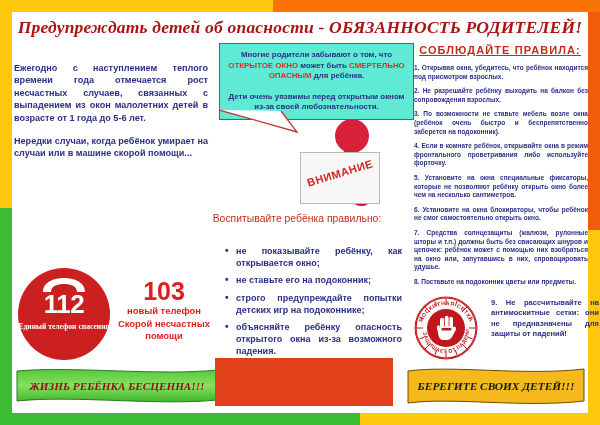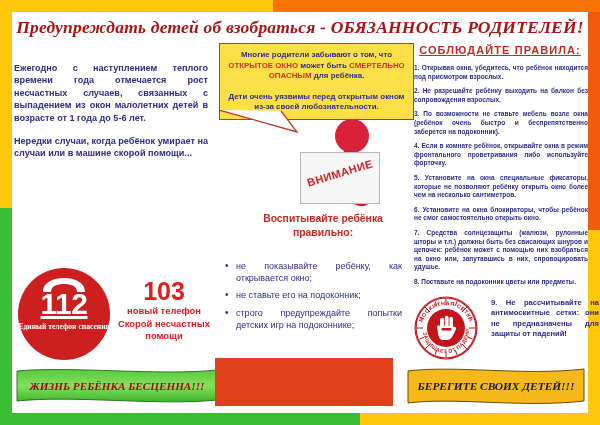--- a/index.html
+++ b/index.html
@@ -47,23 +47,22 @@
     position:absolute;left:4px;top:0;width:92px;height:92px;border-radius:50%;
     background:#cc2020;color:#ffffff;text-align:center;
   }
   .handset{
     position:absolute;left:50%;top:9px;transform:translateX(-50%);
     width:46px;height:16px;
   }
   .handset svg{display:block;}
   .num112{
     position:absolute;left:0;top:20px;width:92px;
-    font-size:30px;font-weight:bold;line-height:32px;letter-spacing:-.5px;
+    font-size:26px;font-weight:bold;line-height:32px;letter-spacing:-.5px;
     font-family:"Liberation Sans", sans-serif;
-    text-decoration:underline;
   }
   .lbl112{
     position:absolute;left:0;top:54px;width:92px;
     font-size:7.6px;font-weight:bold;line-height:10px;
     font-family:"Liberation Serif", serif;
   }
   .block103{position:absolute;left:100px;top:10px;width:100px;text-align:center;color:#e21d1d;}
   .num103{font-size:25px;font-weight:bold;line-height:26px;}
   .lbl103{font-size:9.4px;font-weight:bold;line-height:12.5px;margin-top:1px;}
 
@@ -74,21 +73,21 @@
   .ribbon-green .txt{
     position:absolute;left:0;top:0;width:206px;height:38px;
     display:flex;align-items:center;justify-content:center;
     font-family:"Liberation Serif", serif;font-style:italic;font-weight:bold;
     font-size:11.2px;color:#8e1111;white-space:nowrap;
   }
 
   
   .callout{
     position:absolute;left:219px;top:43px;width:179px;
-    border:1.3px solid #c0392b;background:#fde047;
+    border:1.3px solid #c0392b;background:#5eead4;
     padding:6px 7px 6px 7px;
     font-size:7.9px;color:#2b2f86;font-weight:bold;line-height:10.6px;
     text-align:center;
   }
   .callout .hl{color:#d0342c;}
   .callout p{margin:0;}
   .callout p + p{margin-top:10px;}
   .callout-tail{position:absolute;left:219px;top:110px;width:120px;height:24px;}
 
   .figure{position:absolute;left:300px;top:118px;width:110px;height:100px;}
@@ -97,26 +96,26 @@
     background:#f7f7f7;border:1px solid #b8b8b8;overflow:hidden;
   }
   .sign-text{
     position:absolute;left:2px;top:14px;width:74px;text-align:center;
     transform:rotate(-17deg);
     font-size:11px;font-weight:bold;color:#d41f1f;letter-spacing:.5px;
     font-family:"Liberation Sans", sans-serif;
   }
 
   .mid-head{
-    position:absolute;left:234px;top:212px;width:178px;text-align:center;
-    font-size:10.4px;font-weight:bold;color:#c62b20;line-height:13.5px;
+    position:absolute;left:208px;top:212px;width:178px;text-align:center;
+    font-size:10.4px;font-weight:normal;color:#c62b20;line-height:13.5px;
   }
   .mid-list{
-    position:absolute;left:222px;top:260px;width:180px;
-    font-size:9px;color:#2b2f86;font-weight:normal;line-height:12.2px;
+    position:absolute;left:222px;top:245px;width:180px;
+    font-size:9px;color:#2b2f86;font-weight:bold;line-height:12.2px;
   }
   .mid-list ul{margin:0;padding:0 0 0 14px;list-style:none;}
   .mid-list li{margin:0 0 5px 0;text-align:justify;position:relative;}
   .mid-list li:before{
     content:"\2022";position:absolute;left:-11px;top:0;color:#2b2f86;font-size:10px;
   }
 
   .red-bar{position:absolute;left:215px;top:358px;width:178px;height:48px;background:#e0411a;}
 
   
@@ -157,21 +156,21 @@
 
   <div class="strip strip-top-left"></div>
   <div class="strip strip-top-right"></div>
   <div class="strip strip-left-yellow"></div>
   <div class="strip strip-left-green"></div>
   <div class="strip strip-right-orange"></div>
   <div class="strip strip-right-yellow"></div>
   <div class="strip strip-bot-green"></div>
   <div class="strip strip-bot-yellow"></div>
 
-  <div class="title">Предупреждать детей об взобраться - ОБЯЗАННОСТЬ РОДИТЕЛЕЙ!</div>
+  <div class="title">Предупреждать детей об опасности - ОБЯЗАННОСТЬ РОДИТЕЛЕЙ!</div>
 
   <div class="left-col">
     <p>Ежегодно с наступлением теплого времени года отмечается рост несчастных случаев, связанных с выпадением из окон малолетних детей в возрасте от 1 года до 5-6 лет.</p>
     <p>Нередки случаи, когда ребёнок умирает на случаи или в машине скорой помощи...</p>
   </div>
 
   <div class="phone-area">
     <div class="circle112">
       <div class="handset">
         <svg viewBox="0 0 46 16" width="46" height="16" aria-hidden="true">
@@ -222,20 +221,21 @@
       <div class="sign-text">ВНИМАНИЕ</div>
     </div>
   </div>
 
   <div class="mid-head">Воспитывайте ребёнка правильно:</div>
   <div class="mid-list">
     <ul>
       <li>не показывайте ребёнку, как открывается окно;</li>
       <li>не ставьте его на подоконник;</li>
       <li>строго предупреждайте попытки детских игр на подоконнике;</li>
+      <li>объясняйте ребёнку опасность открытого окна из-за возможного падения.</li>
     </ul>
   </div>
   <div class="red-bar"></div>
 
   <div class="rules-head">СОБЛЮДАЙТЕ ПРАВИЛА:</div>
   <div class="rules-list">
     <p>1. Открывая окна, убедитесь, что ребёнок находится под присмотром взрослых.</p>
     <p>2. Не разрешайте ребёнку выходить на балкон без сопровождения взрослых.</p>
     <p>3. По возможности не ставьте мебель возле окна (ребёнок очень быстро и беспрепятственно заберется на подоконник).</p>
     <p>4. Если в комнате ребёнок, открывайте окна в режим фронтального проветривания либо используйте форточку.</p>

